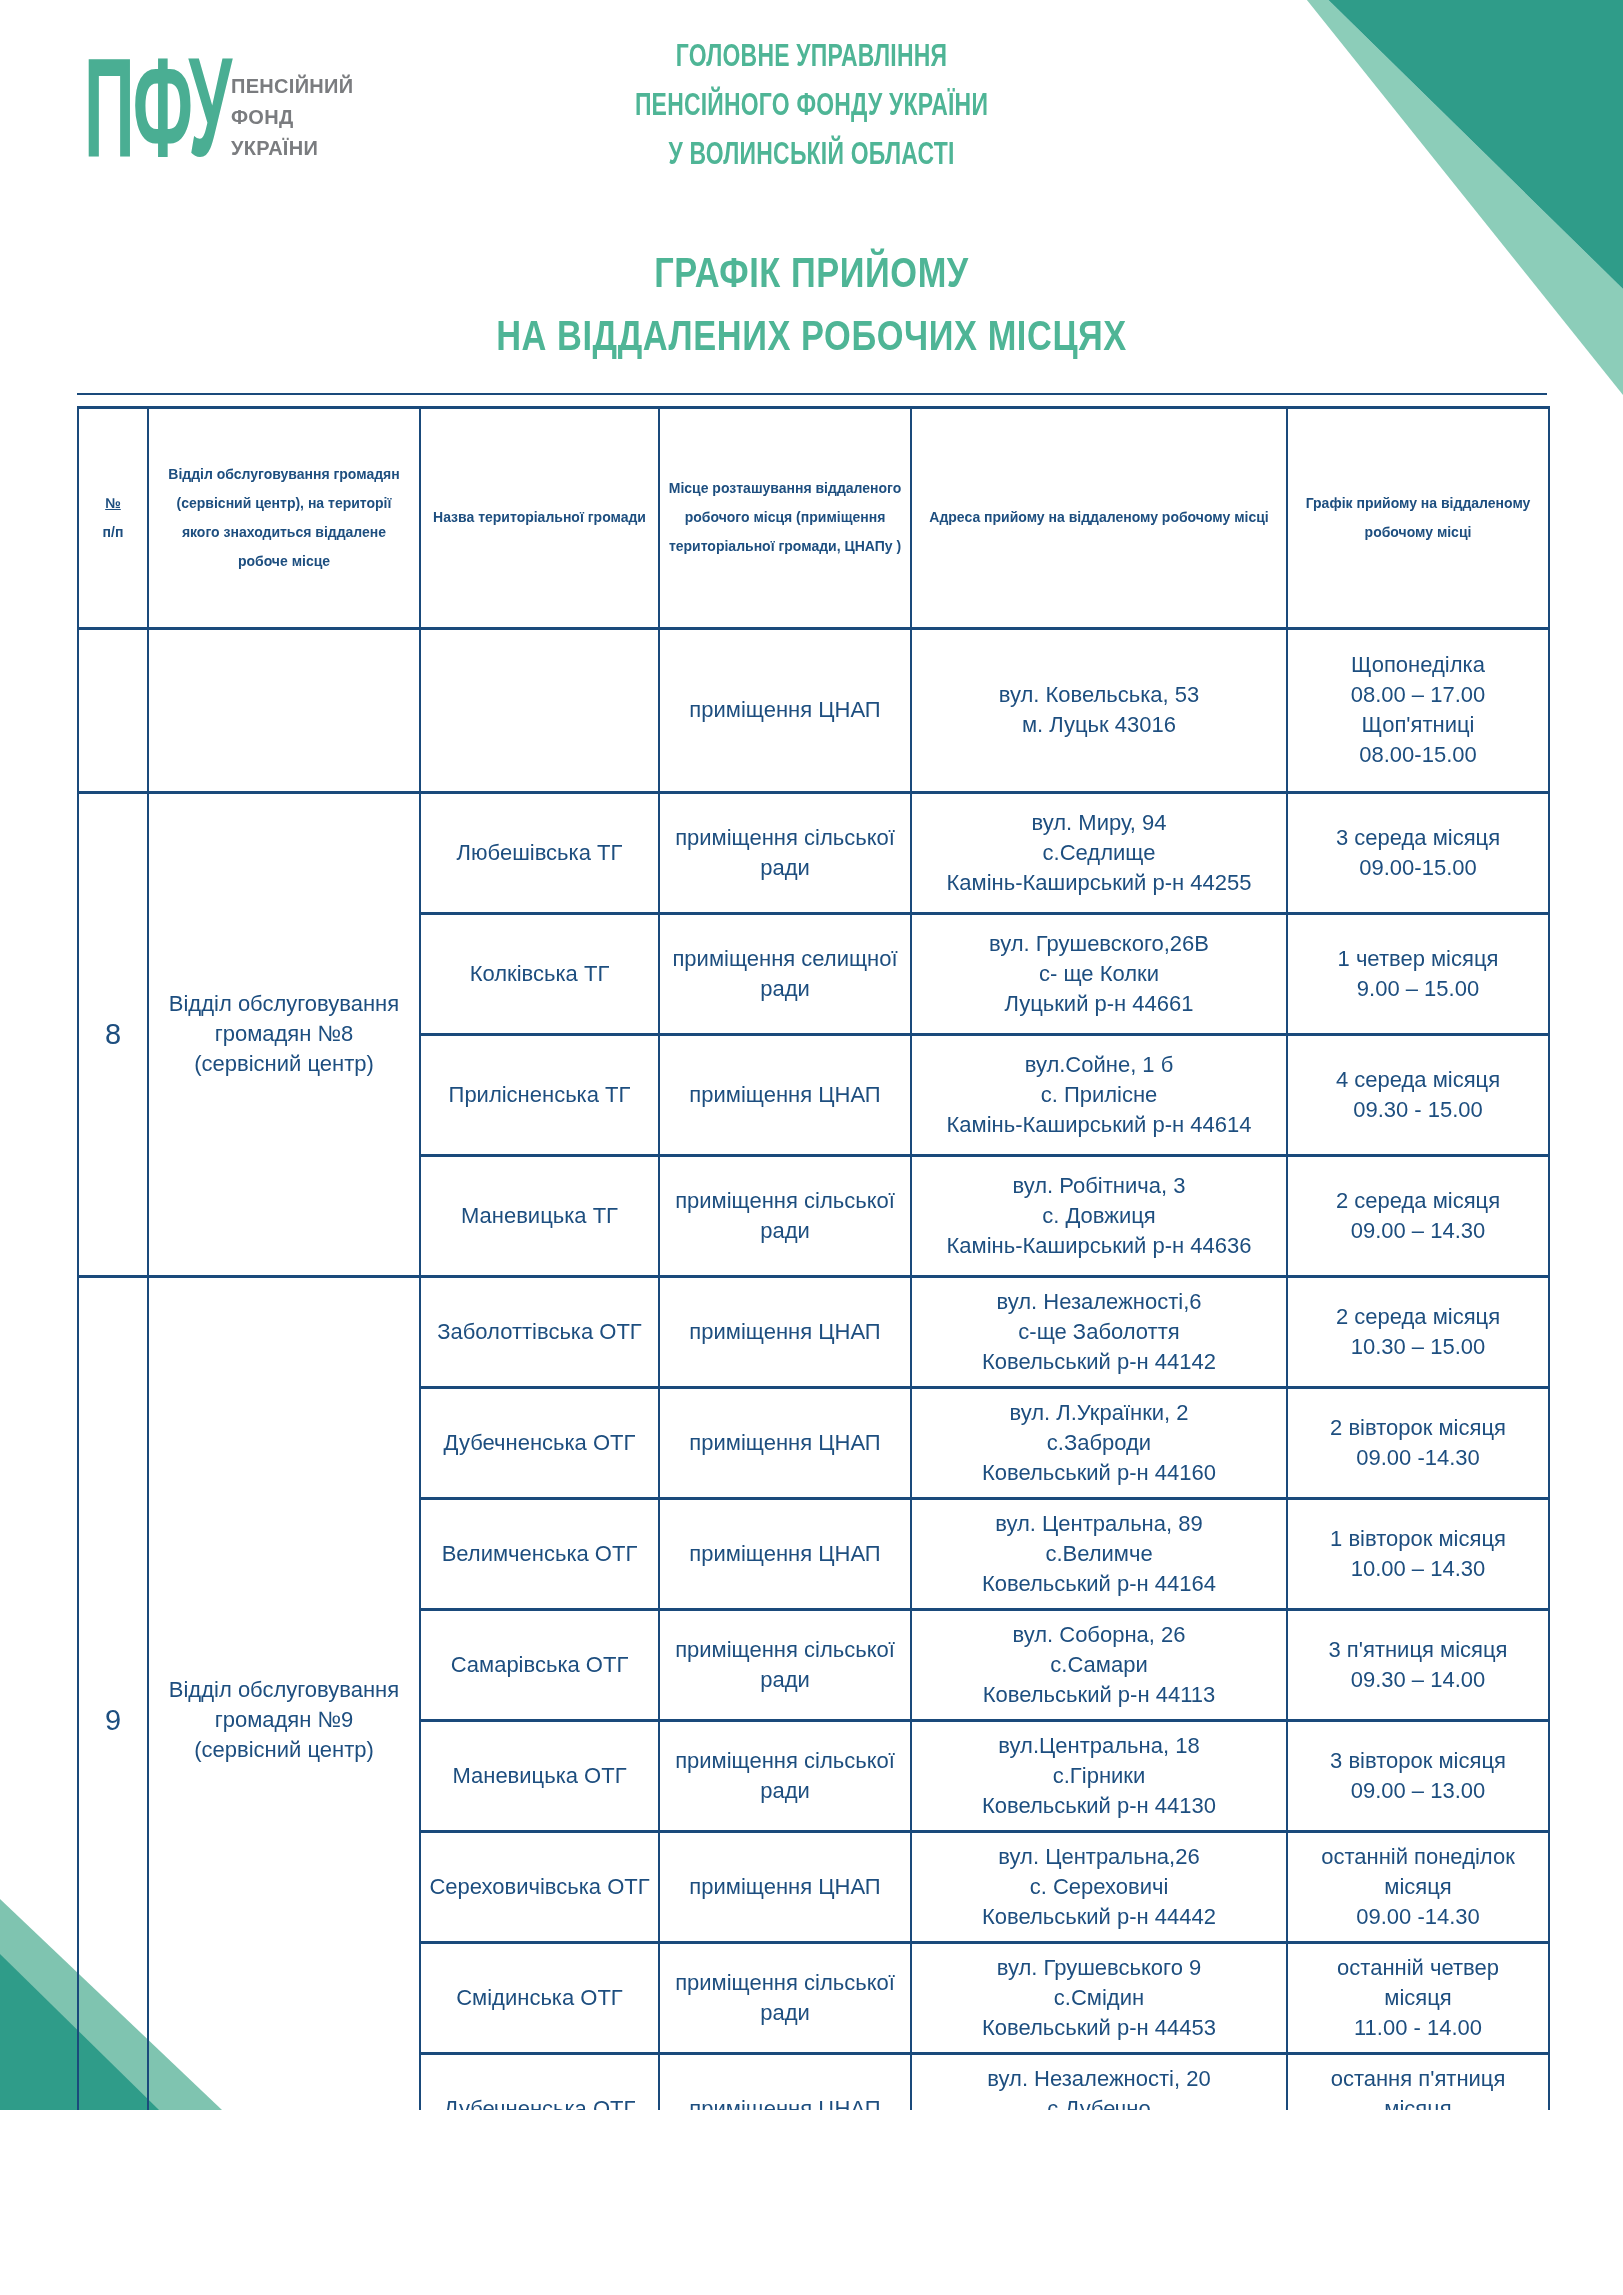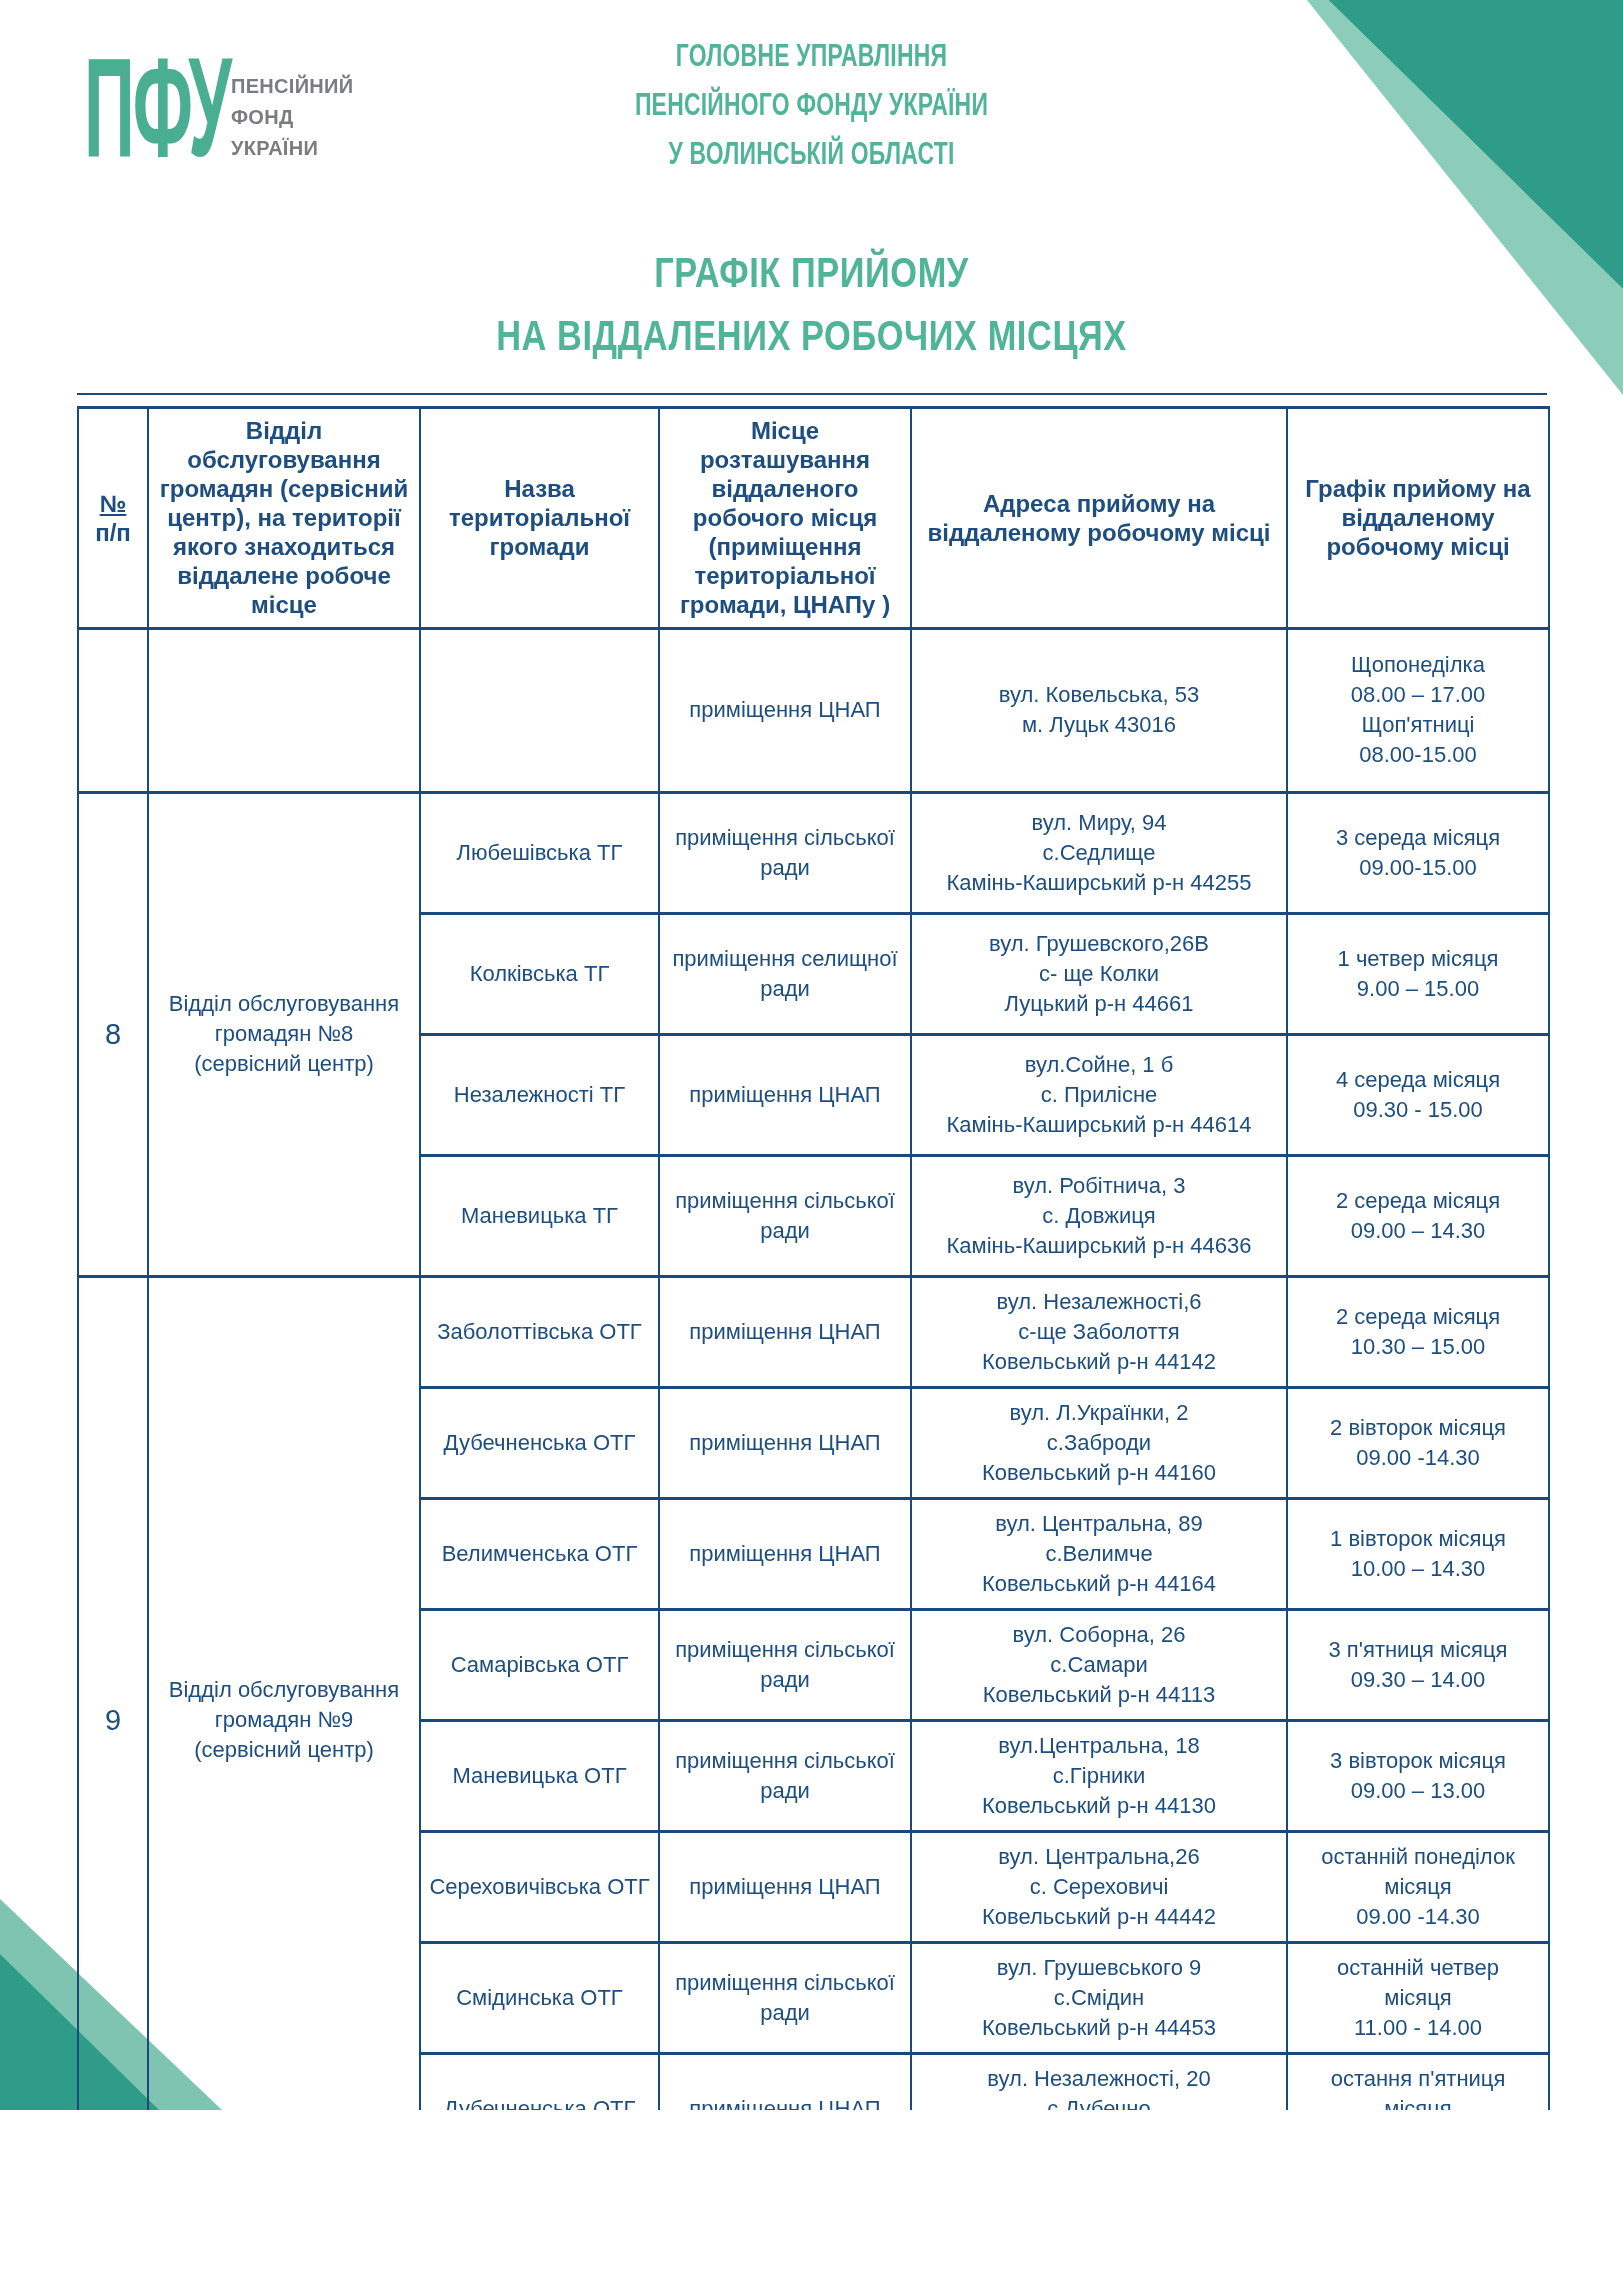--- a/index.html
+++ b/index.html
@@ -29,21 +29,21 @@
   .subtitle{position:absolute;top:241px;left:0;width:100%;text-align:center;color:#4fb596;
        font-weight:700;font-size:43px;line-height:63px;transform:scaleX(.8);
        transform-origin:center top;letter-spacing:0.7px;white-space:pre-line;}
 
   
   .tablewrap{position:absolute;top:393px;left:77px;width:1470px;}
   .topline{height:2px;background:#1a4a7b;margin-bottom:10.5px;}
   table{border-collapse:collapse;table-layout:fixed;width:1470px;color:#1d4e7f;}
   th,td{border:2px solid #1a4a7b;border-top-width:3.9px;border-bottom-width:3.9px;
         text-align:center;vertical-align:middle;padding:2.6px 7.9px;overflow:hidden;}
-  th{font-size:24px;line-height:29px;font-weight:700;}
+  th{font-size:14px;line-height:29px;font-weight:700;}
   td{font-size:22px;line-height:30px;font-weight:400;margin-top:11px;}
   .pre{white-space:pre-line;}
   .und{text-decoration:underline;}
   .hrow{height:221px;}
   .lead{height:164px;}
   .rs8{height:121px;}
   .rs9{height:111px;}
   .gnum{font-size:29px;}
 </style>
 </head>
@@ -124,21 +124,21 @@
         <tr class="rs8">
           <td>Колківська ТГ</td>
           <td class="pre">приміщення селищної ради</td>
           <td class="pre">вул. Грушевского,26В
 с- ще Колки
 Луцький р-н 44661</td>
           <td class="pre">1 четвер місяця
 9.00 – 15.00</td>
         </tr>
         <tr class="rs8">
-          <td>Незалежності ТГ</td>
+          <td>Прилісненська ТГ</td>
           <td class="pre">приміщення ЦНАП</td>
           <td class="pre">вул.Сойне, 1 б
 с. Прилісне
 Камінь-Каширський р-н 44614</td>
           <td class="pre">4 середа місяця
 09.30 - 15.00</td>
         </tr>
         <tr class="rs8">
           <td>Маневицька ТГ</td>
           <td class="pre">приміщення сільської ради</td>

